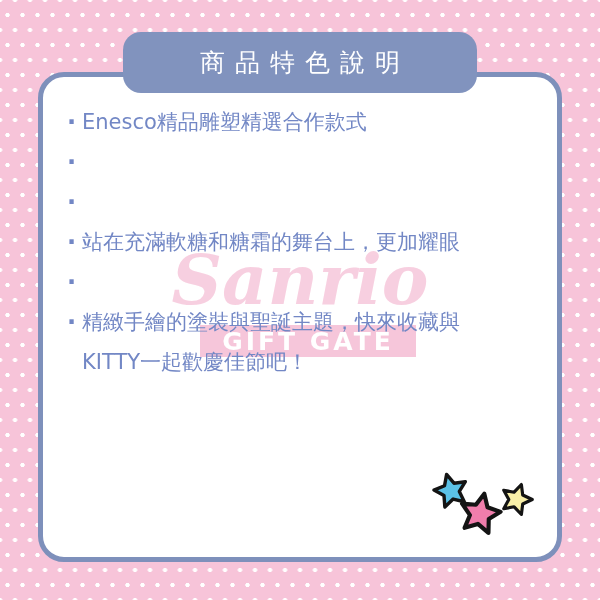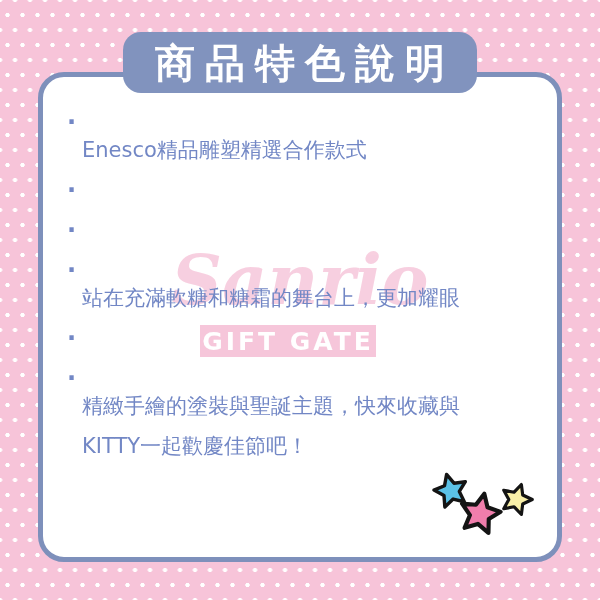--- a/index.html
+++ b/index.html
@@ -20,51 +20,51 @@
     box-sizing:border-box;border:5px solid var(--panel-border-blue);
     border-radius:26px;background:var(--panel-white);overflow:hidden;
   }
 
   .banner{
     position:absolute;left:123px;top:32px;width:354px;height:61px;
     background:var(--banner-blue);border-radius:18px;
     display:flex;align-items:center;justify-content:center;z-index:4;
   }
   .banner h1{
-    margin:10px;color:var(--title-white);font-size:40px;font-weight:bold;
+    margin:10px;color:var(--title-white);font-size:25px;font-weight:normal;
     letter-spacing:10px;text-indent:10px;line-height:1;
   }
 
   .watermark-script{
     position:absolute;left:112px;top:168px;width:290px;z-index:0;
     font-family:"DejaVu Serif","Liberation Serif",serif;
     font-style:italic;font-weight:bold;font-size:70px;line-height:1;
     color:var(--watermark-pink);opacity:0.42;text-align:center;
     pointer-events:none;
   }
   .watermark-badge{
-    position:absolute;left:157px;top:248px;width:176px;height:32px;z-index:0;
+    position:absolute;left:157px;top:248px;width:216px;height:32px;z-index:0;
     background:var(--watermark-pink);opacity:0.5;
     display:flex;align-items:center;justify-content:center;
     color:#ffffff;font-weight:bold;font-size:25px;letter-spacing:3px;
     pointer-events:none;
   }
 
   ul.features{
     position:absolute;left:24px;top:25px;width:478px;margin:0;padding:0;
     list-style:none;z-index:2;
   }
   ul.features li{
     display:flex;align-items:flex-start;
     color:var(--text-blue);font-size:21px;line-height:40px;font-weight:500;
   }
   ul.features .marker{
     width:15px;flex:0 0 15px;font-size:24px;font-weight:bold;
   }
-  ul.features .text{max-width:432px;margin-top:28px;}
+  ul.features .text{max-width:432px;}
 
   .star{position:absolute;z-index:3;overflow:visible;}
   .star-blue  {left:432px;top:472px;width:38px;height:38px;transform:rotate(-15deg);}
   .star-pink  {left:457px;top:491px;width:46px;height:46px;transform:rotate(12deg);}
   .star-yellow{left:499px;top:482px;width:35px;height:35px;transform:rotate(18deg);}
   .star polygon{stroke:var(--star-outline);stroke-width:9;stroke-linejoin:round;stroke-linecap:round;}
   .star-blue polygon  {fill:var(--star-blue);}
   .star-pink polygon  {fill:var(--star-pink);}
   .star-yellow polygon{fill:var(--star-yellow);}
 </style>

